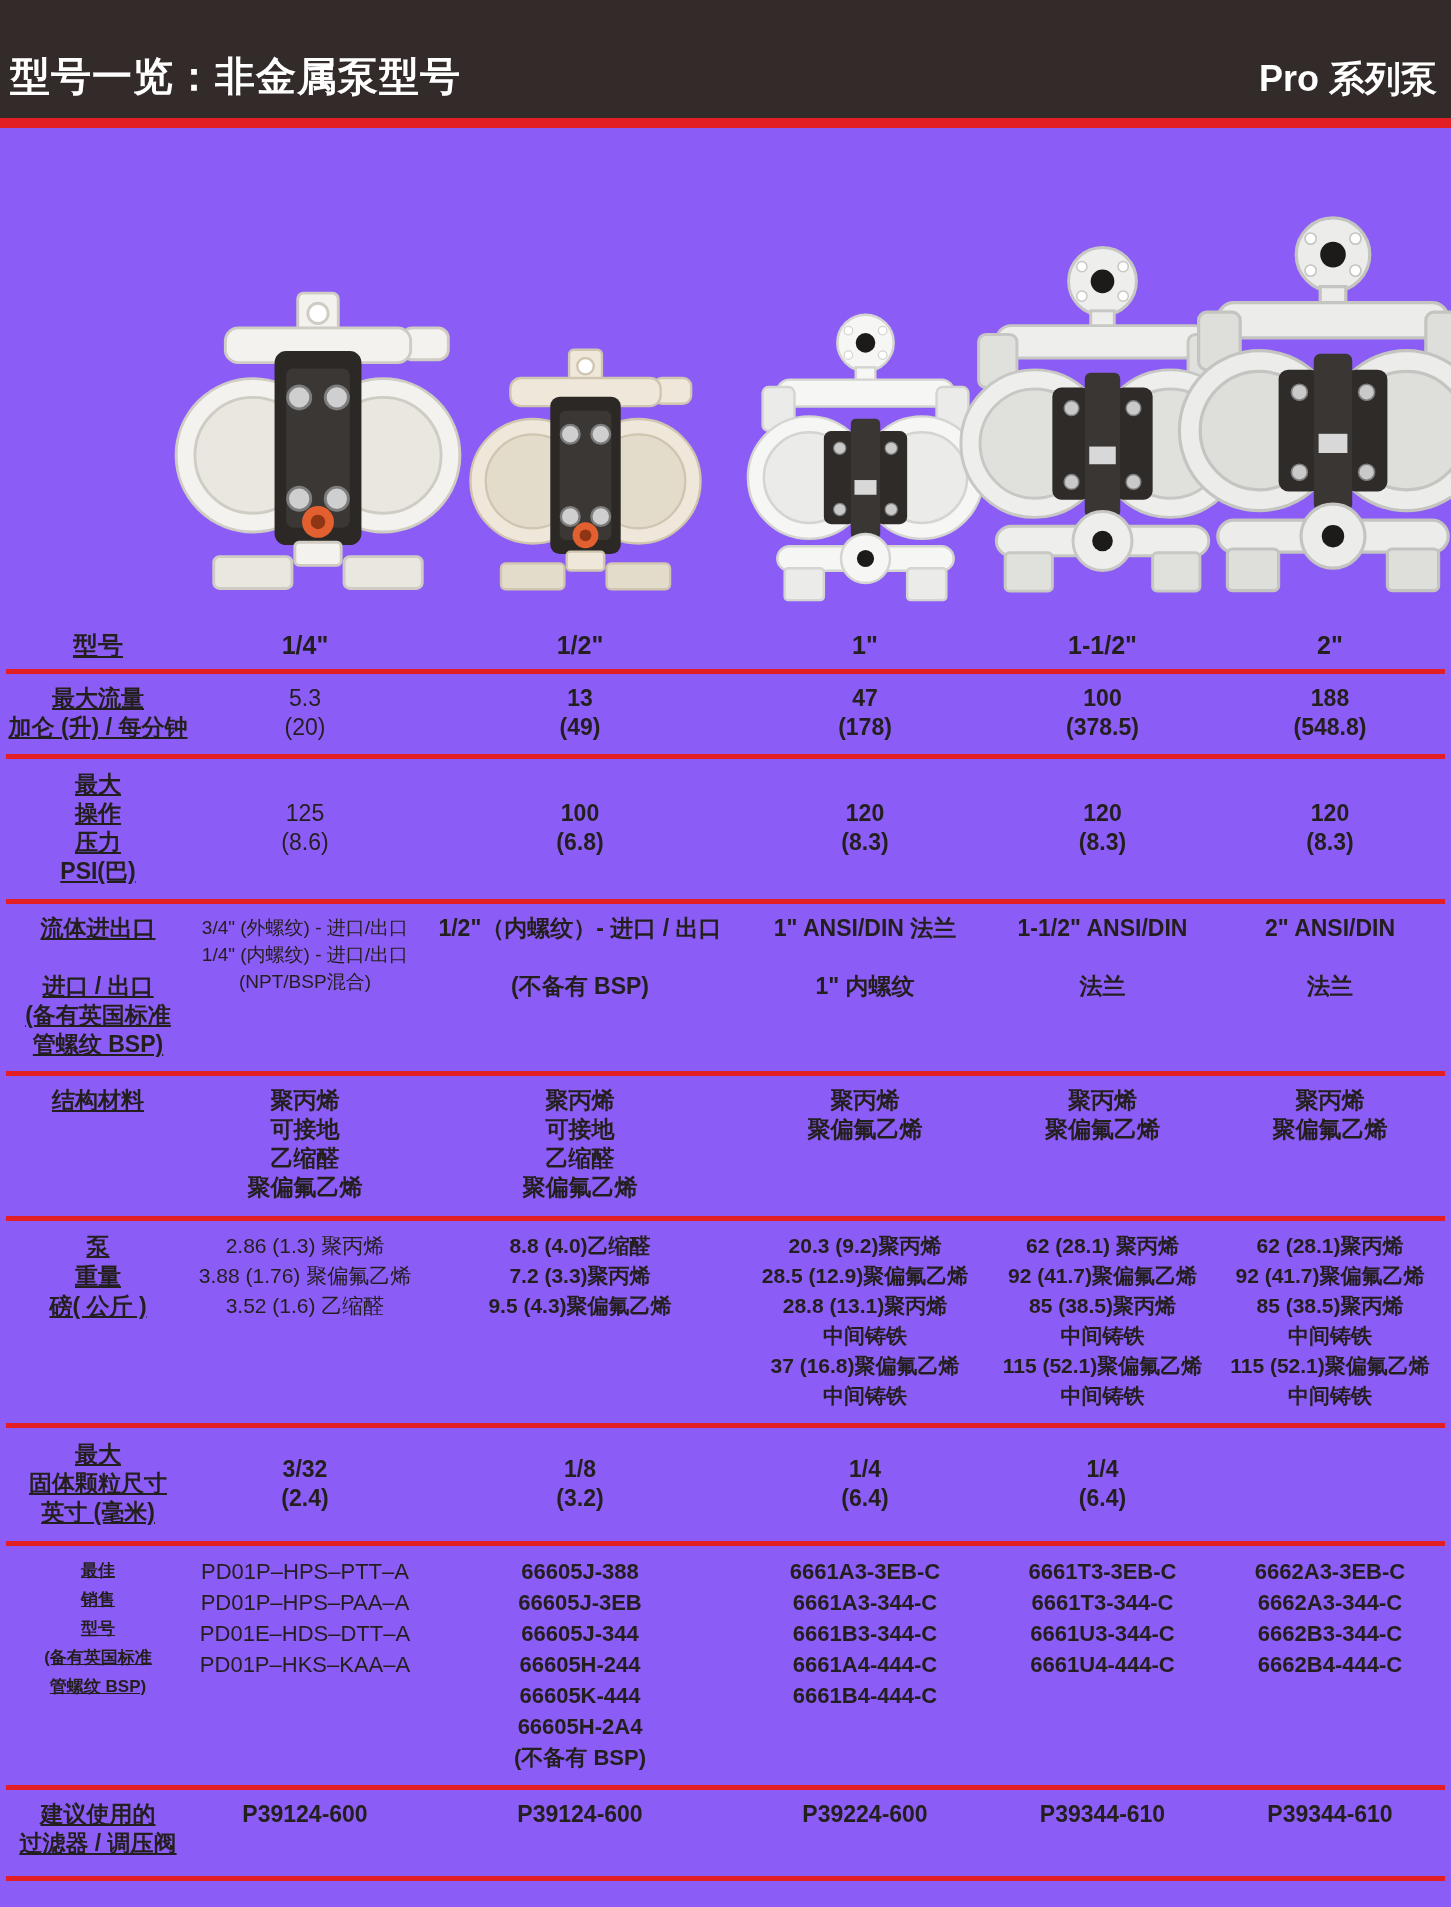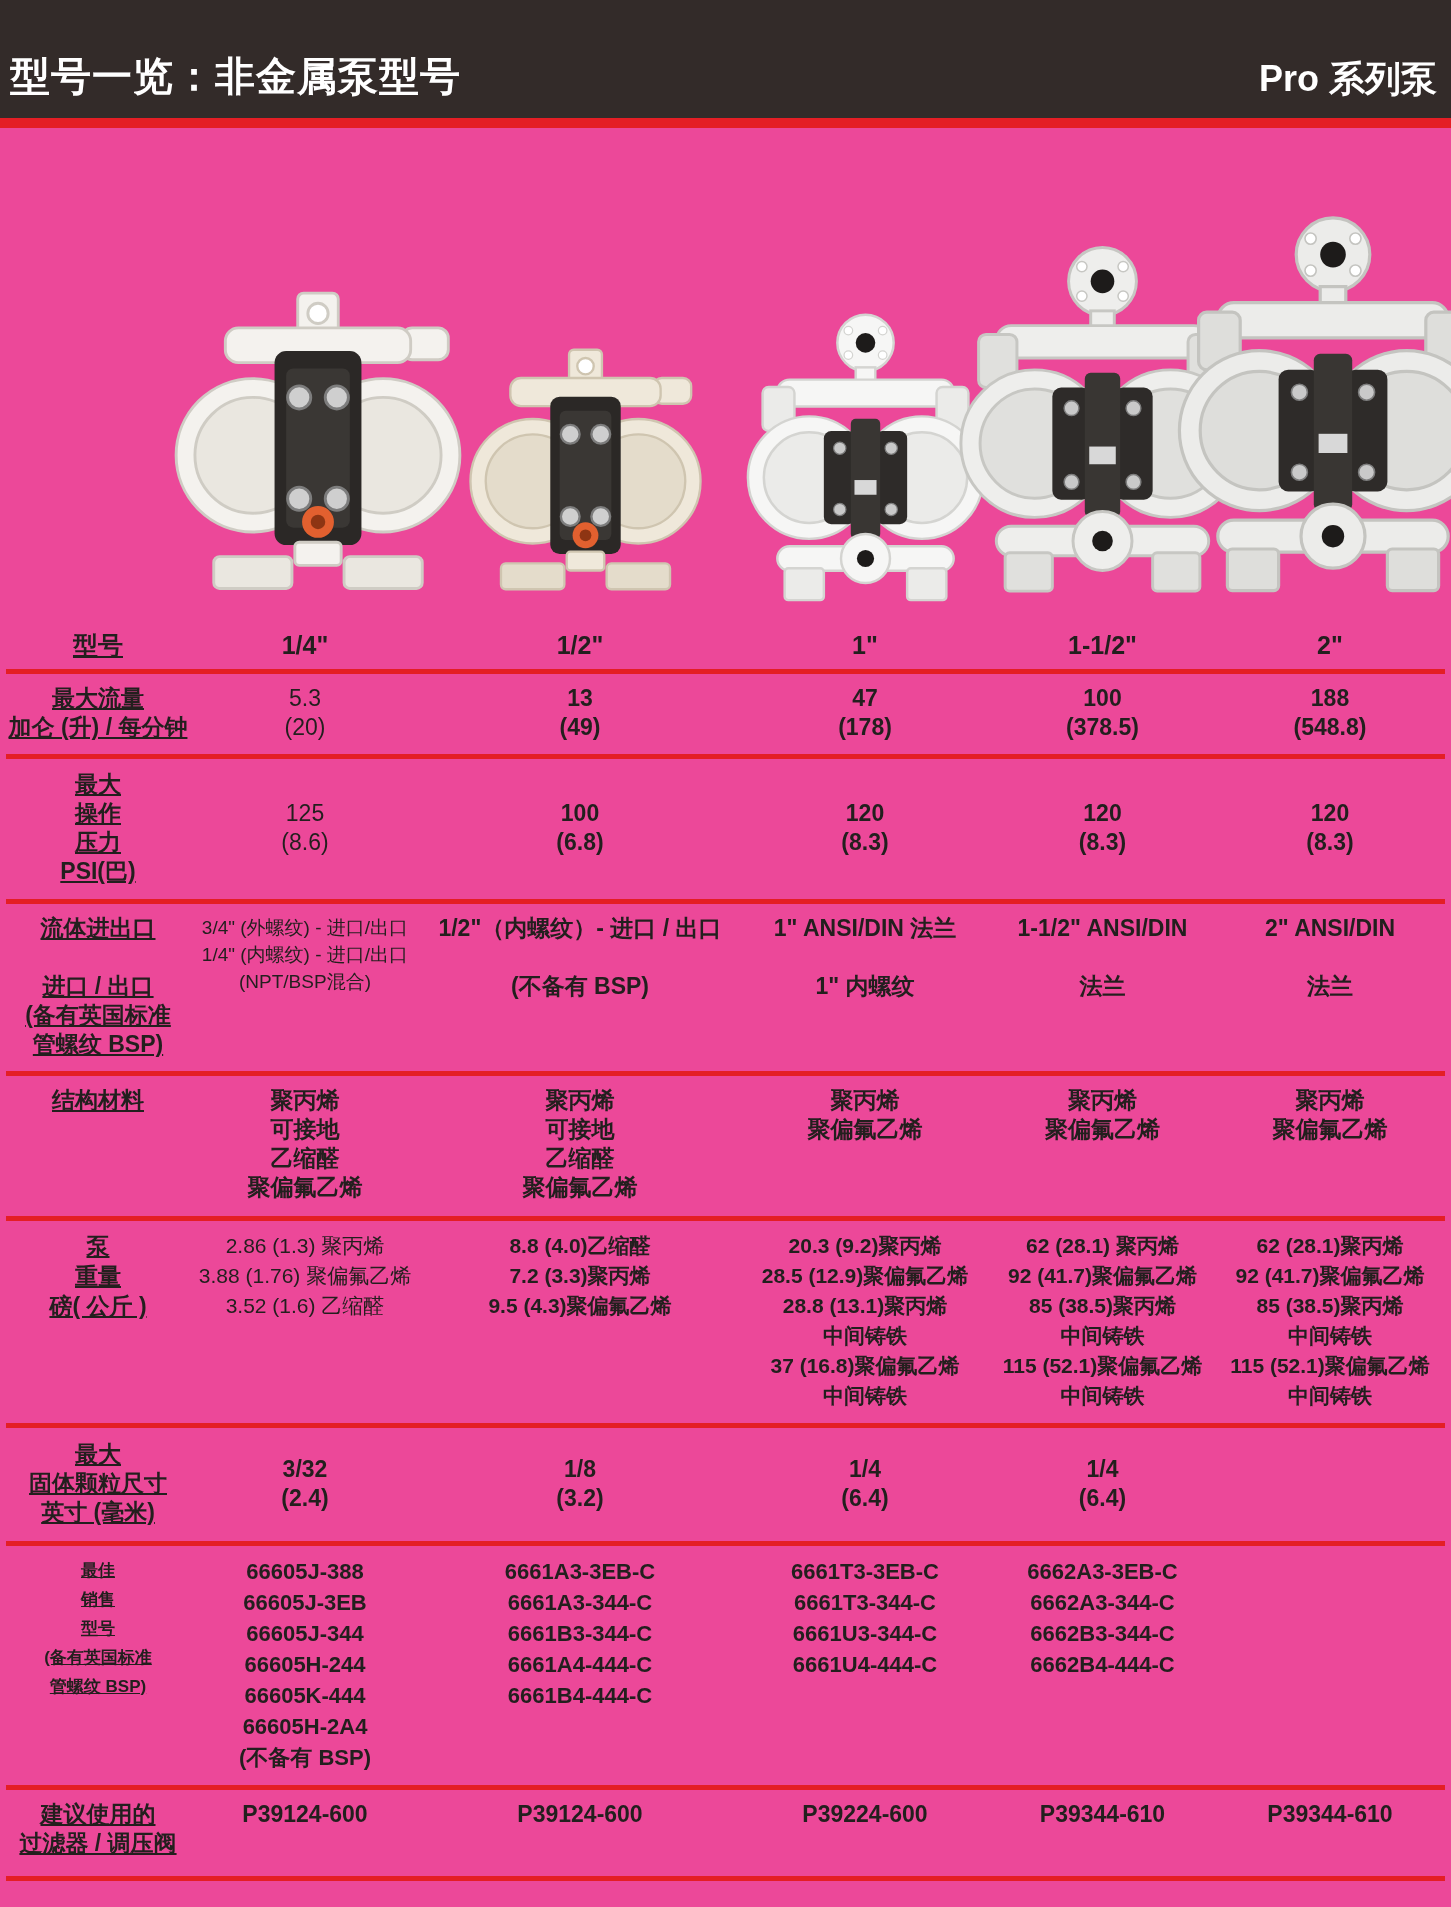--- a/index.html
+++ b/index.html
@@ -1,17 +1,17 @@
 <!DOCTYPE html>
 <html><head>
 <meta charset="utf-8">
 <style>
   html,body{margin:0;padding:0;background:#fff;}
   .page{
-    position:relative;width:1451px;height:1907px;background:#ec4899;
+    position:relative;width:1451px;height:1907px;background:#8b5cf6;
     font-family:"Liberation Sans","DejaVu Sans",sans-serif;color:#231f1e;overflow:hidden;
   }
   
   .header-bar{
     position:relative;height:118px;background:#332b29;color:#ffffff;
     display:flex;align-items:flex-end;justify-content:space-between;
     padding:0 14px 14px 10px;box-sizing:border-box;
   }
   .header-bar .h-left{font-size:40px;font-weight:bold;letter-spacing:1px;}
   .header-bar .h-right{font-size:36px;font-weight:bold;}
@@ -265,20 +265,24 @@
       <div class="cell">1/4
 (6.4)</div>
     </div>
 
     <div class="row row-models">
       <div class="cell label">最佳
 销售
 型号
 (备有英国标准
 管螺纹 BSP)</div>
+      <div class="cell reg">PD01P–HPS–PTT–A
+PD01P–HPS–PAA–A
+PD01E–HDS–DTT–A
+PD01P–HKS–KAA–A</div>
       <div class="cell">66605J-388
 66605J-3EB
 66605J-344
 66605H-244
 66605K-444
 66605H-2A4
 (不备有 BSP)</div>
       <div class="cell">6661A3-3EB-C
 6661A3-344-C
 6661B3-344-C

